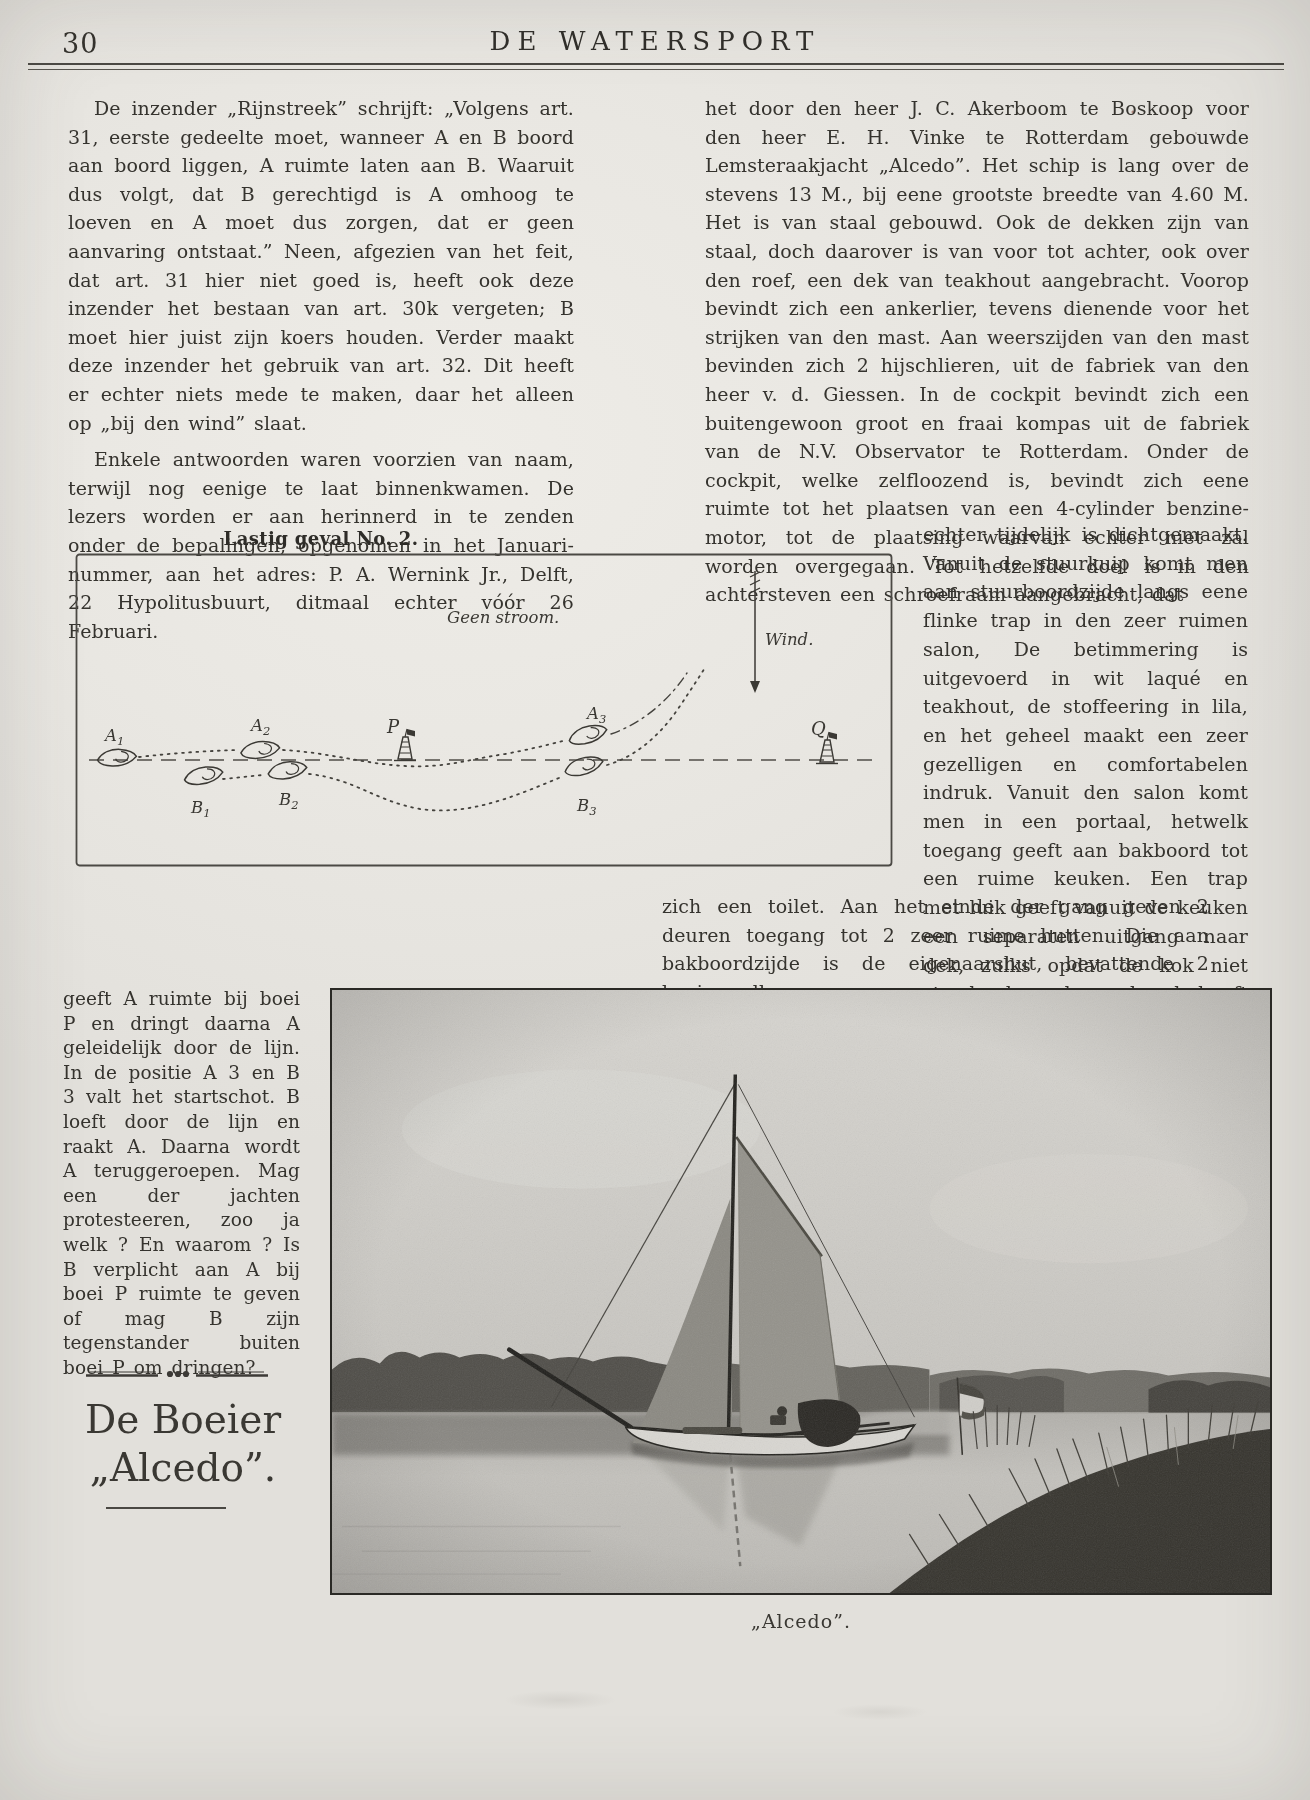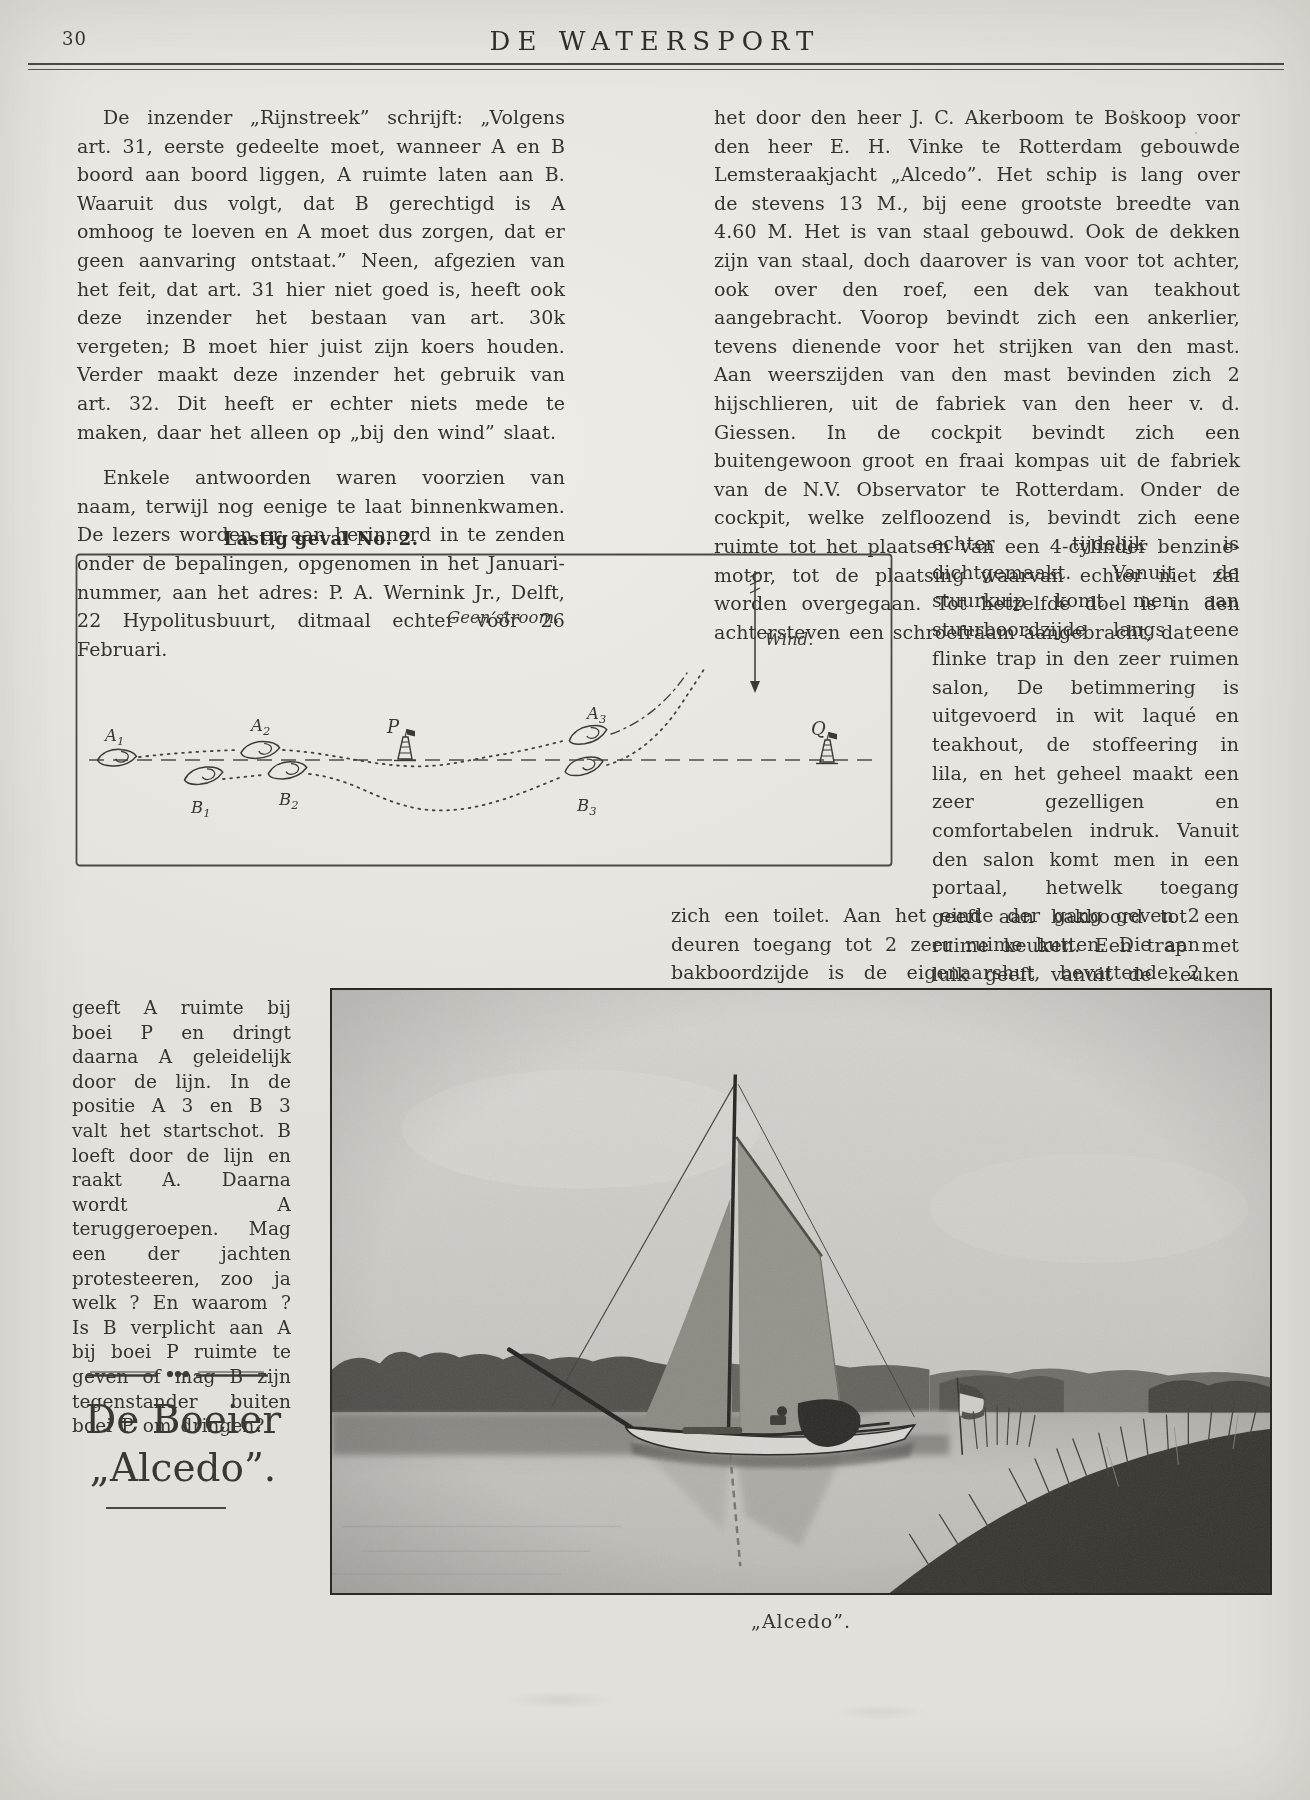--- a/index.html
+++ b/index.html
@@ -13,24 +13,24 @@
     position:relative;width:1310px;height:1800px;overflow:hidden;color:#34322d;
     background:
       radial-gradient(3px 3px at 1133px 112px, rgba(125,45,30,.75), transparent 70%),
       radial-gradient(2px 2px at 1196px 133px, rgba(90,60,45,.5), transparent 70%),
       radial-gradient(70px 12px at 560px 1700px, rgba(100,95,88,.10), transparent 80%),
       radial-gradient(60px 10px at 880px 1712px, rgba(100,95,88,.09), transparent 80%),
       radial-gradient(900px 700px at 35% 25%, #eeece7 0%, #e9e7e2 50%, #e2e0db 100%);
     box-shadow:inset 0 0 90px rgba(70,65,58,.16);
   }
   .abs{position:absolute}
-  p{margin:17px}
+  p{margin:8px}
   .body-text{font-size:19px;line-height:28.6px;text-align:justify;word-spacing:2.6px;letter-spacing:.1px;color:#35332e}
   .indent{text-indent:26px}
-  .page-number{top:28px;left:62px;font-size:18px;letter-spacing:1px}
+  .page-number{top:28px;left:62px;font-size:27px;letter-spacing:1px}
   .journal-title{top:26px;left:0;right:0;text-align:center;font-size:26px;letter-spacing:7px;color:#302e2a}
   .header-rule{top:63px;left:28px;width:1256px;height:7px;border-top:2px solid #4a4843;border-bottom:1.4px solid #56544e}
   .col-left{left:60px;top:86px;width:522px}
   .col-right{left:697px;top:86px;width:560px}
   .col-right-narrow{left:915px;top:512px;width:341px;line-height:28.7px}
   .case-heading{top:528px;left:60px;width:522px;text-align:center;font-weight:700;font-size:18px;letter-spacing:.4px;color:#2e2c28}
   .below-diagram-left{left:60px;top:880px;width:578px}
   .right-below{left:654px;top:884px;width:563px}
   .narrow-left{left:55px;top:979px;width:253px;font-size:18.5px;line-height:24.6px;word-spacing:3px}
   .section-title{top:1396px;left:57px;width:252px;text-align:center;font-size:39px;line-height:48px;color:#3a3833}

